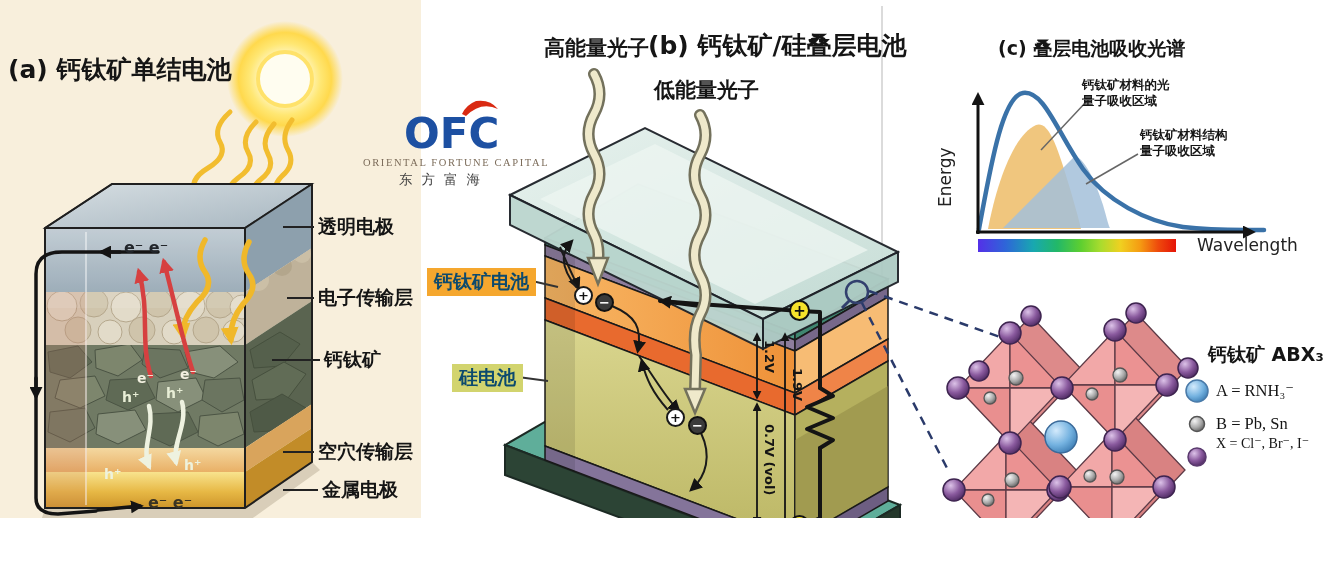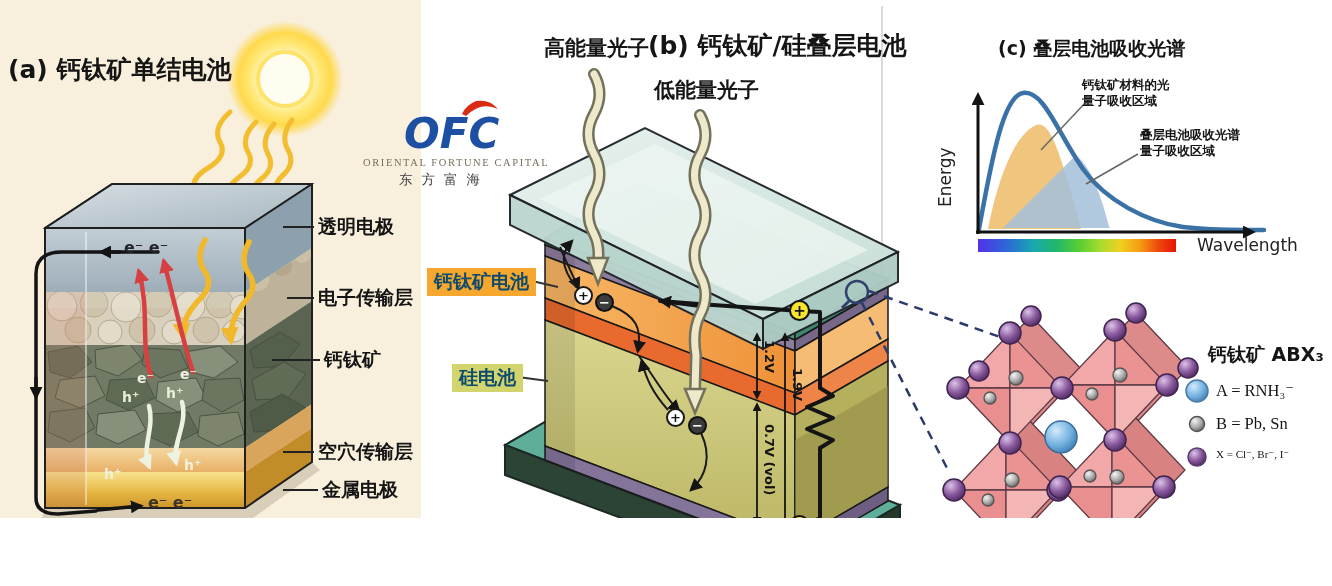--- a/index.html
+++ b/index.html
@@ -382,21 +382,21 @@
 <div class="t b" style="left:322px;top:479px;font-size:19px;">金属电极</div>
 <div class="t b" style="left:124px;top:239px;font-size:16px;color:#22262b;">e⁻ e⁻</div>
 <div class="t b" style="left:148px;top:494px;font-size:16px;color:#3a3424;">e⁻ e⁻</div>
 <div class="t b" style="left:137px;top:370px;font-size:14px;color:#f2f0e0;">e⁻</div>
 <div class="t b" style="left:180px;top:366px;font-size:14px;color:#f2f0e0;">e⁻</div>
 <div class="t b" style="left:122px;top:389px;font-size:14px;color:#e8eed6;">h⁺</div>
 <div class="t b" style="left:166px;top:385px;font-size:14px;color:#e8eed6;">h⁺</div>
 <div class="t b" style="left:104px;top:466px;font-size:14px;color:#eef2dc;">h⁺</div>
 <div class="t b" style="left:184px;top:457px;font-size:14px;color:#eef2dc;">h⁺</div>
 
-<div class="t" style="left:404px;top:110px;font-size:42px;font-weight:800;font-style:italic;color:#1d50a2;letter-spacing:0px;">OFC</div>
+<div class="t" style="left:404px;top:110px;font-size:42px;font-weight:800;color:#1d50a2;letter-spacing:0px;">OFC</div>
 <div class="t serif" style="left:363px;top:157px;font-size:10.5px;letter-spacing:1.6px;color:#7c6c5a;">ORIENTAL FORTUNE CAPITAL</div>
 <div class="t serif" style="left:399px;top:172px;font-size:13.5px;letter-spacing:9px;color:#404040;">东方富海</div>
 
 <div class="t b" style="left:648px;top:32px;font-size:25px;">(b) 钙钛矿/硅叠层电池</div>
 <div class="t b" style="left:544px;top:36px;font-size:21px;">高能量光子</div>
 <div class="t b" style="left:654px;top:78px;font-size:21px;">低能量光子</div>
 <div class="hl" style="left:427px;top:268px;background:#f5a72e;">钙钛矿电池</div>
 <div class="hl" style="left:452px;top:364px;background:#d2d46e;">硅电池</div>
 <div class="t b rot90" style="left:776px;top:340px;font-size:13px;">1.2V</div>
 <div class="t b rot90" style="left:804px;top:368px;font-size:13px;">1.9V</div>
@@ -406,21 +406,21 @@
 <div class="chg pos" style="left:666px;top:408px;">+</div>
 <div class="chg neg" style="left:688px;top:416px;">−</div>
 <div class="chg term" style="left:789px;top:300px;">+</div>
 <div class="chg term" style="left:789px;top:515px;">−</div>
 
 <div class="t b" style="left:998px;top:38px;font-size:19px;">(c) 叠层电池吸收光谱</div>
 <div class="t rotm90" style="left:936px;top:207px;font-size:17px;color:#222;">Energy</div>
 <div class="t" style="left:1197px;top:236px;font-size:17px;color:#222;">Wavelength</div>
 <div class="t b" style="left:1082px;top:78px;font-size:12.5px;">钙钛矿材料的光</div>
 <div class="t b" style="left:1082px;top:94px;font-size:12.5px;">量子吸收区域</div>
-<div class="t b" style="left:1140px;top:128px;font-size:12.5px;">叠层电池吸收光谱</div>
+<div class="t b" style="left:1140px;top:128px;font-size:12.5px;">钙钛矿材料结构</div>
 <div class="t b" style="left:1140px;top:144px;font-size:12.5px;">量子吸收区域</div>
 
 <div class="t b" style="left:1208px;top:344px;font-size:19px;">钙钛矿 ABX₃</div>
 <div class="t serif" style="left:1216px;top:382px;font-size:16.5px;">A = RNH₃⁻</div>
 <div class="t serif" style="left:1216px;top:415px;font-size:16.5px;">B = Pb, Sn</div>
-<div class="t serif" style="left:1216px;top:448px;font-size:11px;">X = Cl⁻, Br⁻, I⁻</div>
+<div class="t serif" style="left:1216px;top:436px;font-size:14px;">X = Cl⁻, Br⁻, I⁻</div>
 
 </div>
 
 </body></html>

